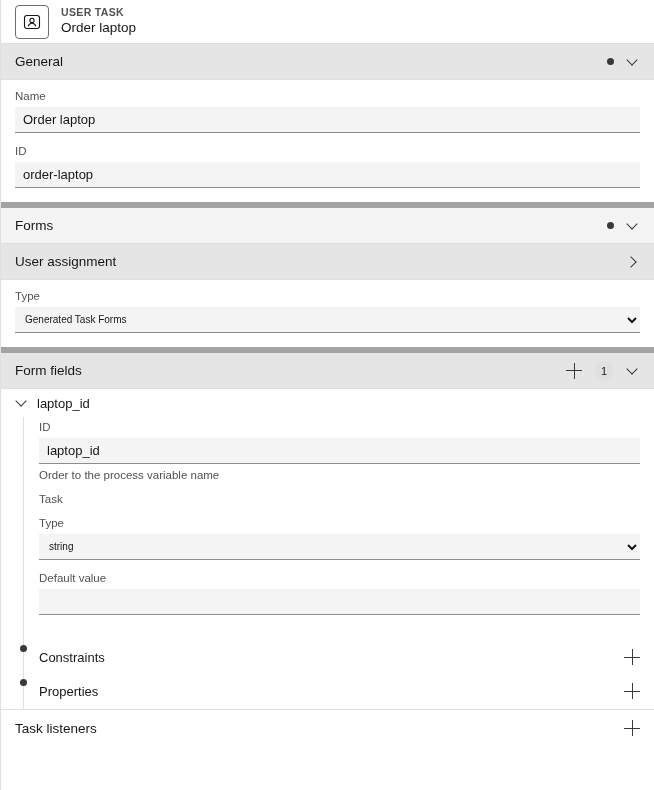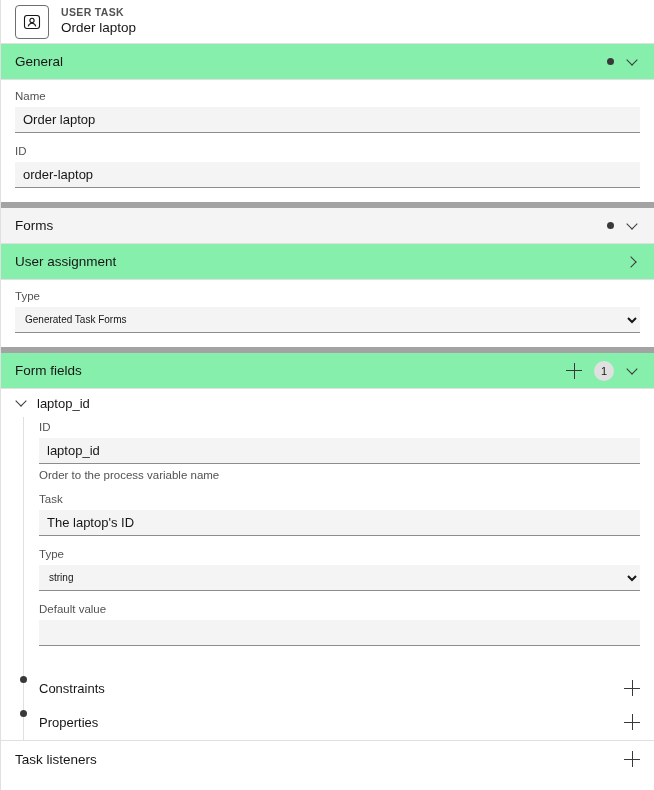--- a/index.html
+++ b/index.html
@@ -67,21 +67,21 @@
   }
 
   
   .group-header {
     display: flex;
     align-items: center;
     height: 36px;
     box-sizing: border-box;
     padding: 0 14px 0 14px;
     border-bottom: 1px solid #e0e0e0;
-    background: #86efac;
+    background: #e5e5e5;
     cursor: pointer;
     position: relative;
   }
   .group-header.shaded {
     background: #f4f4f4;
   }
   .group-title {
     font-size: 13.5px;
     color: #161616;
     flex: 1;
@@ -358,21 +358,20 @@
   </div>
 
   <div class="entry-body">
     <div class="field">
       <label class="field-label">ID</label>
       <input class="text-input" type="text" value="laptop_id" style="">
       <div class="hint">Order to the process variable name</div>
     </div>
     <div class="field">
       <label class="field-label">Task</label>
-      <input class="text-input" type="text" value="The laptop's ID" style="">
     </div>
     <div class="field">
       <label class="field-label">Type</label>
       <select class="select-input"><option>string</option><option>long</option><option>boolean</option><option>date</option><option>enum</option></select>
     </div>
     <div class="field">
       <label class="field-label">Default value</label>
       <input class="text-input" type="text" value="" style="">
     </div>
   </div>

